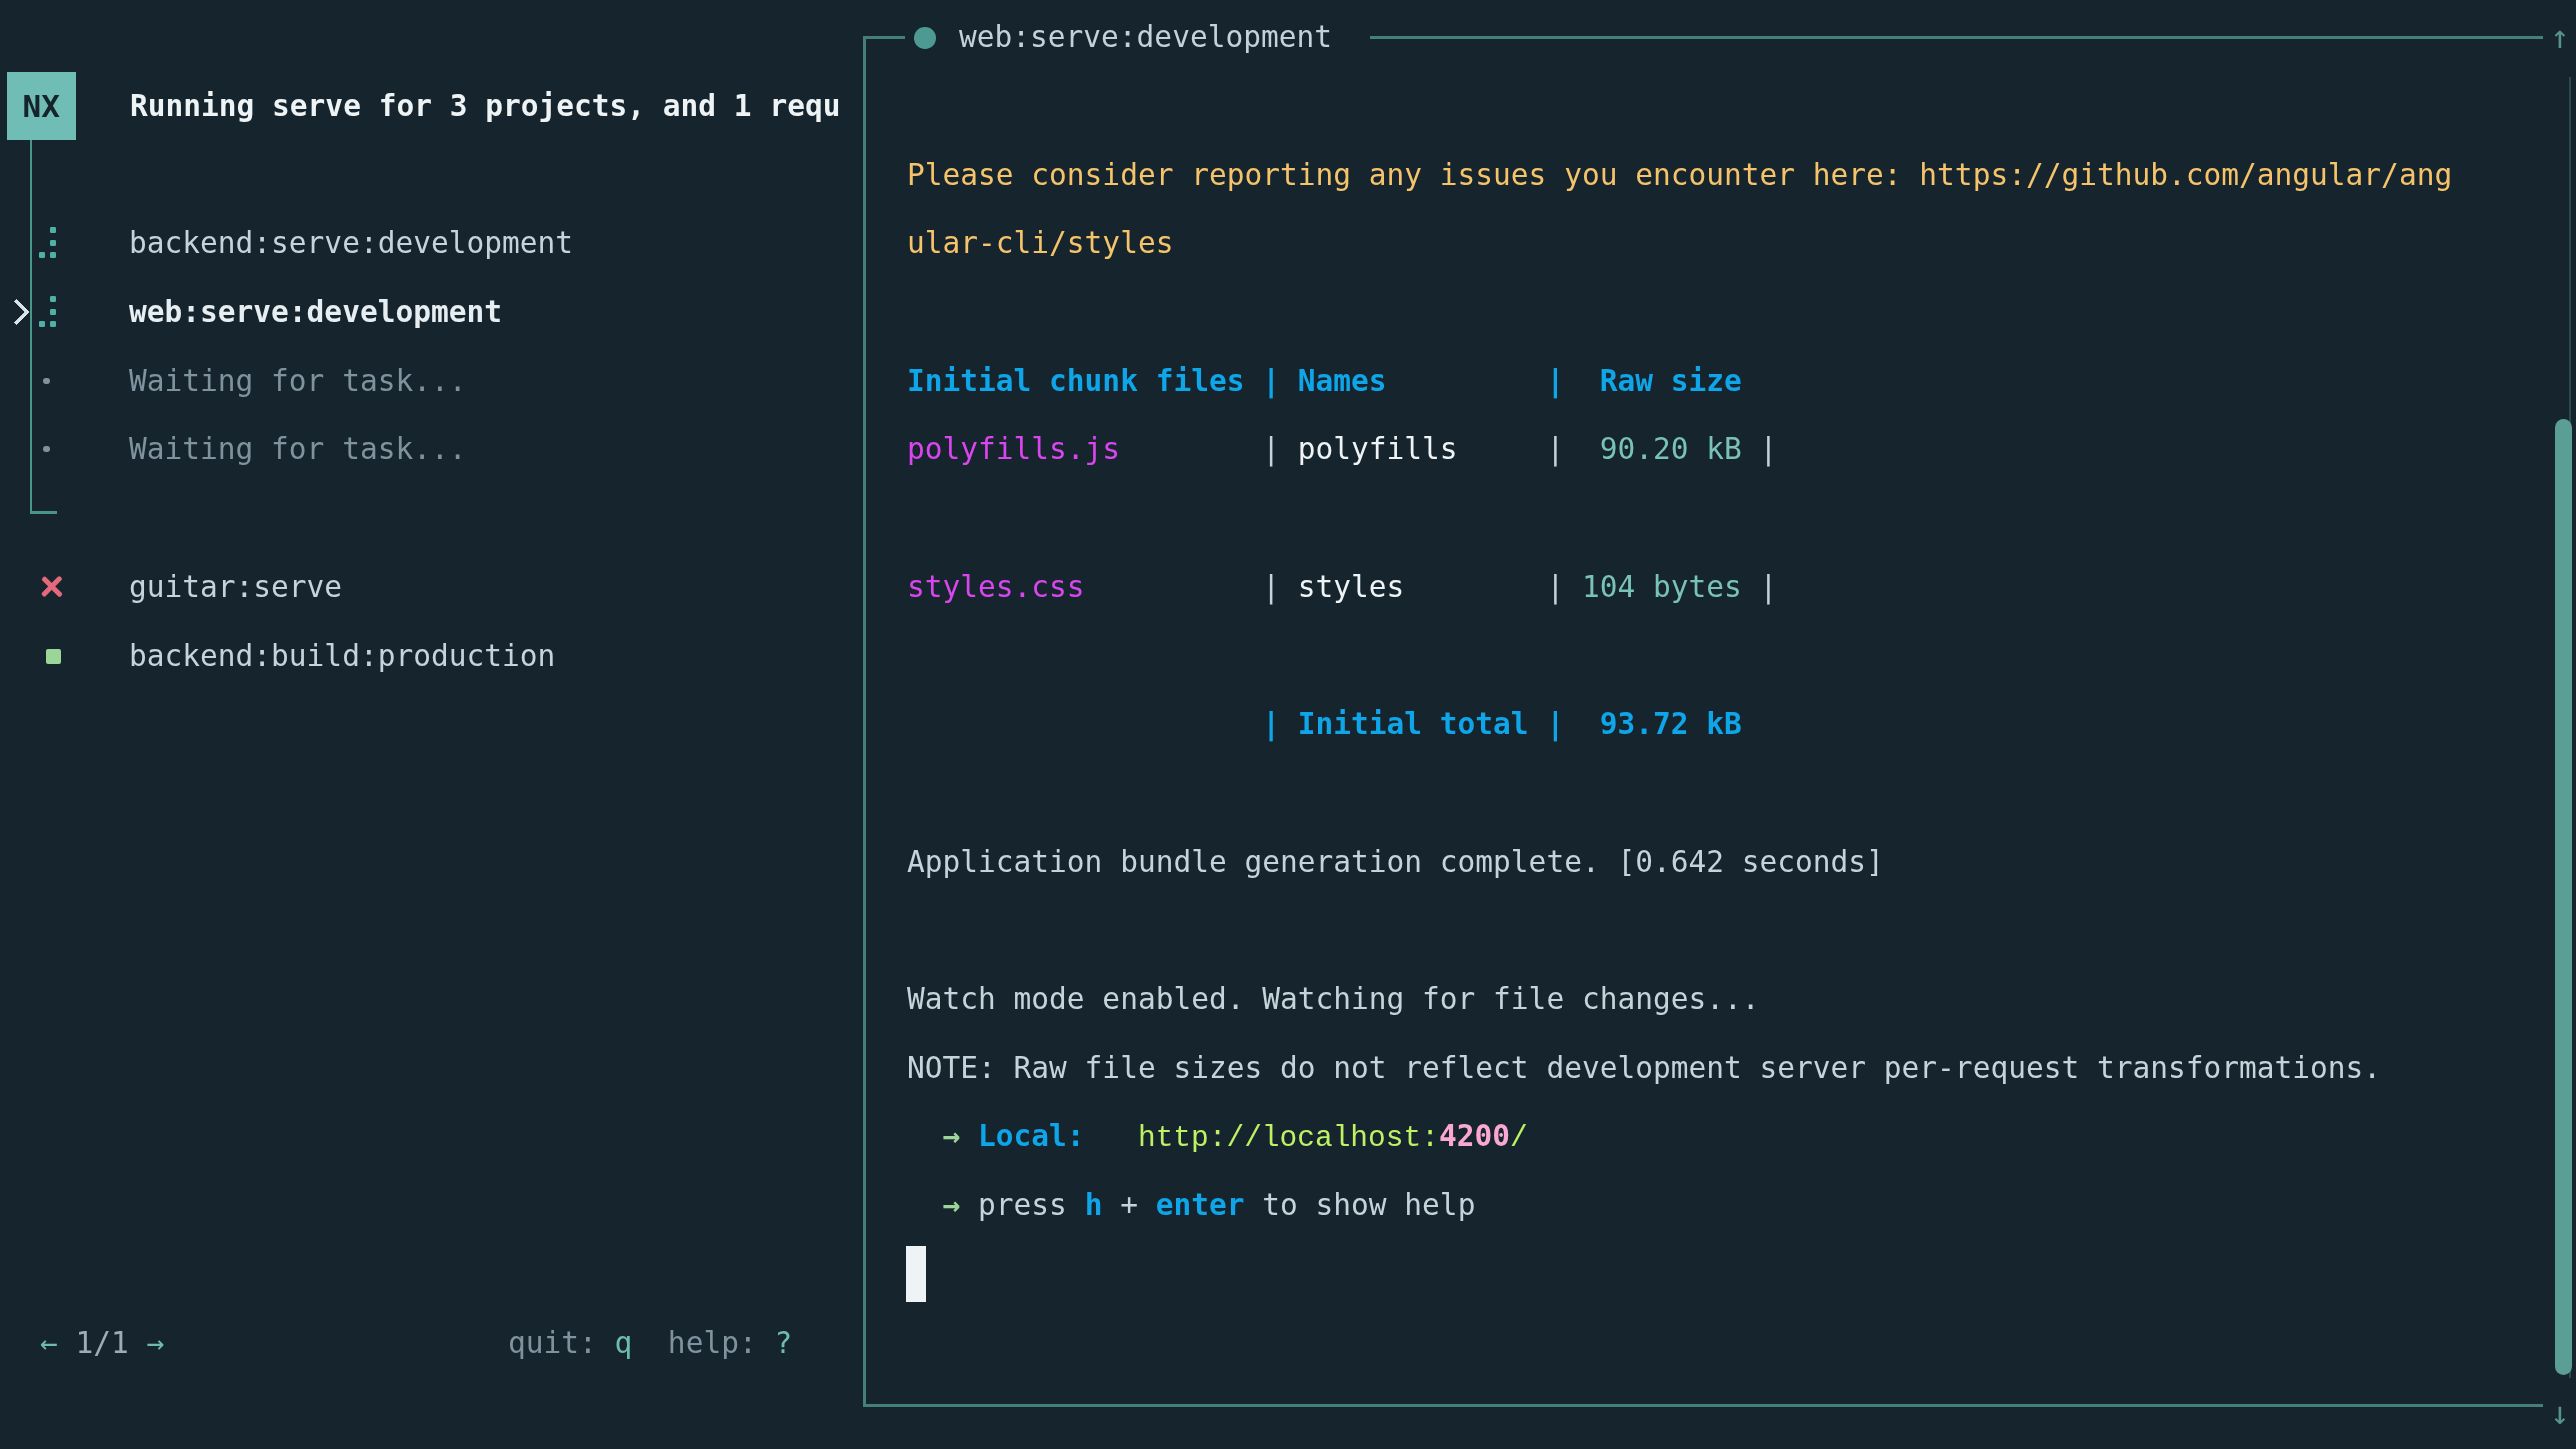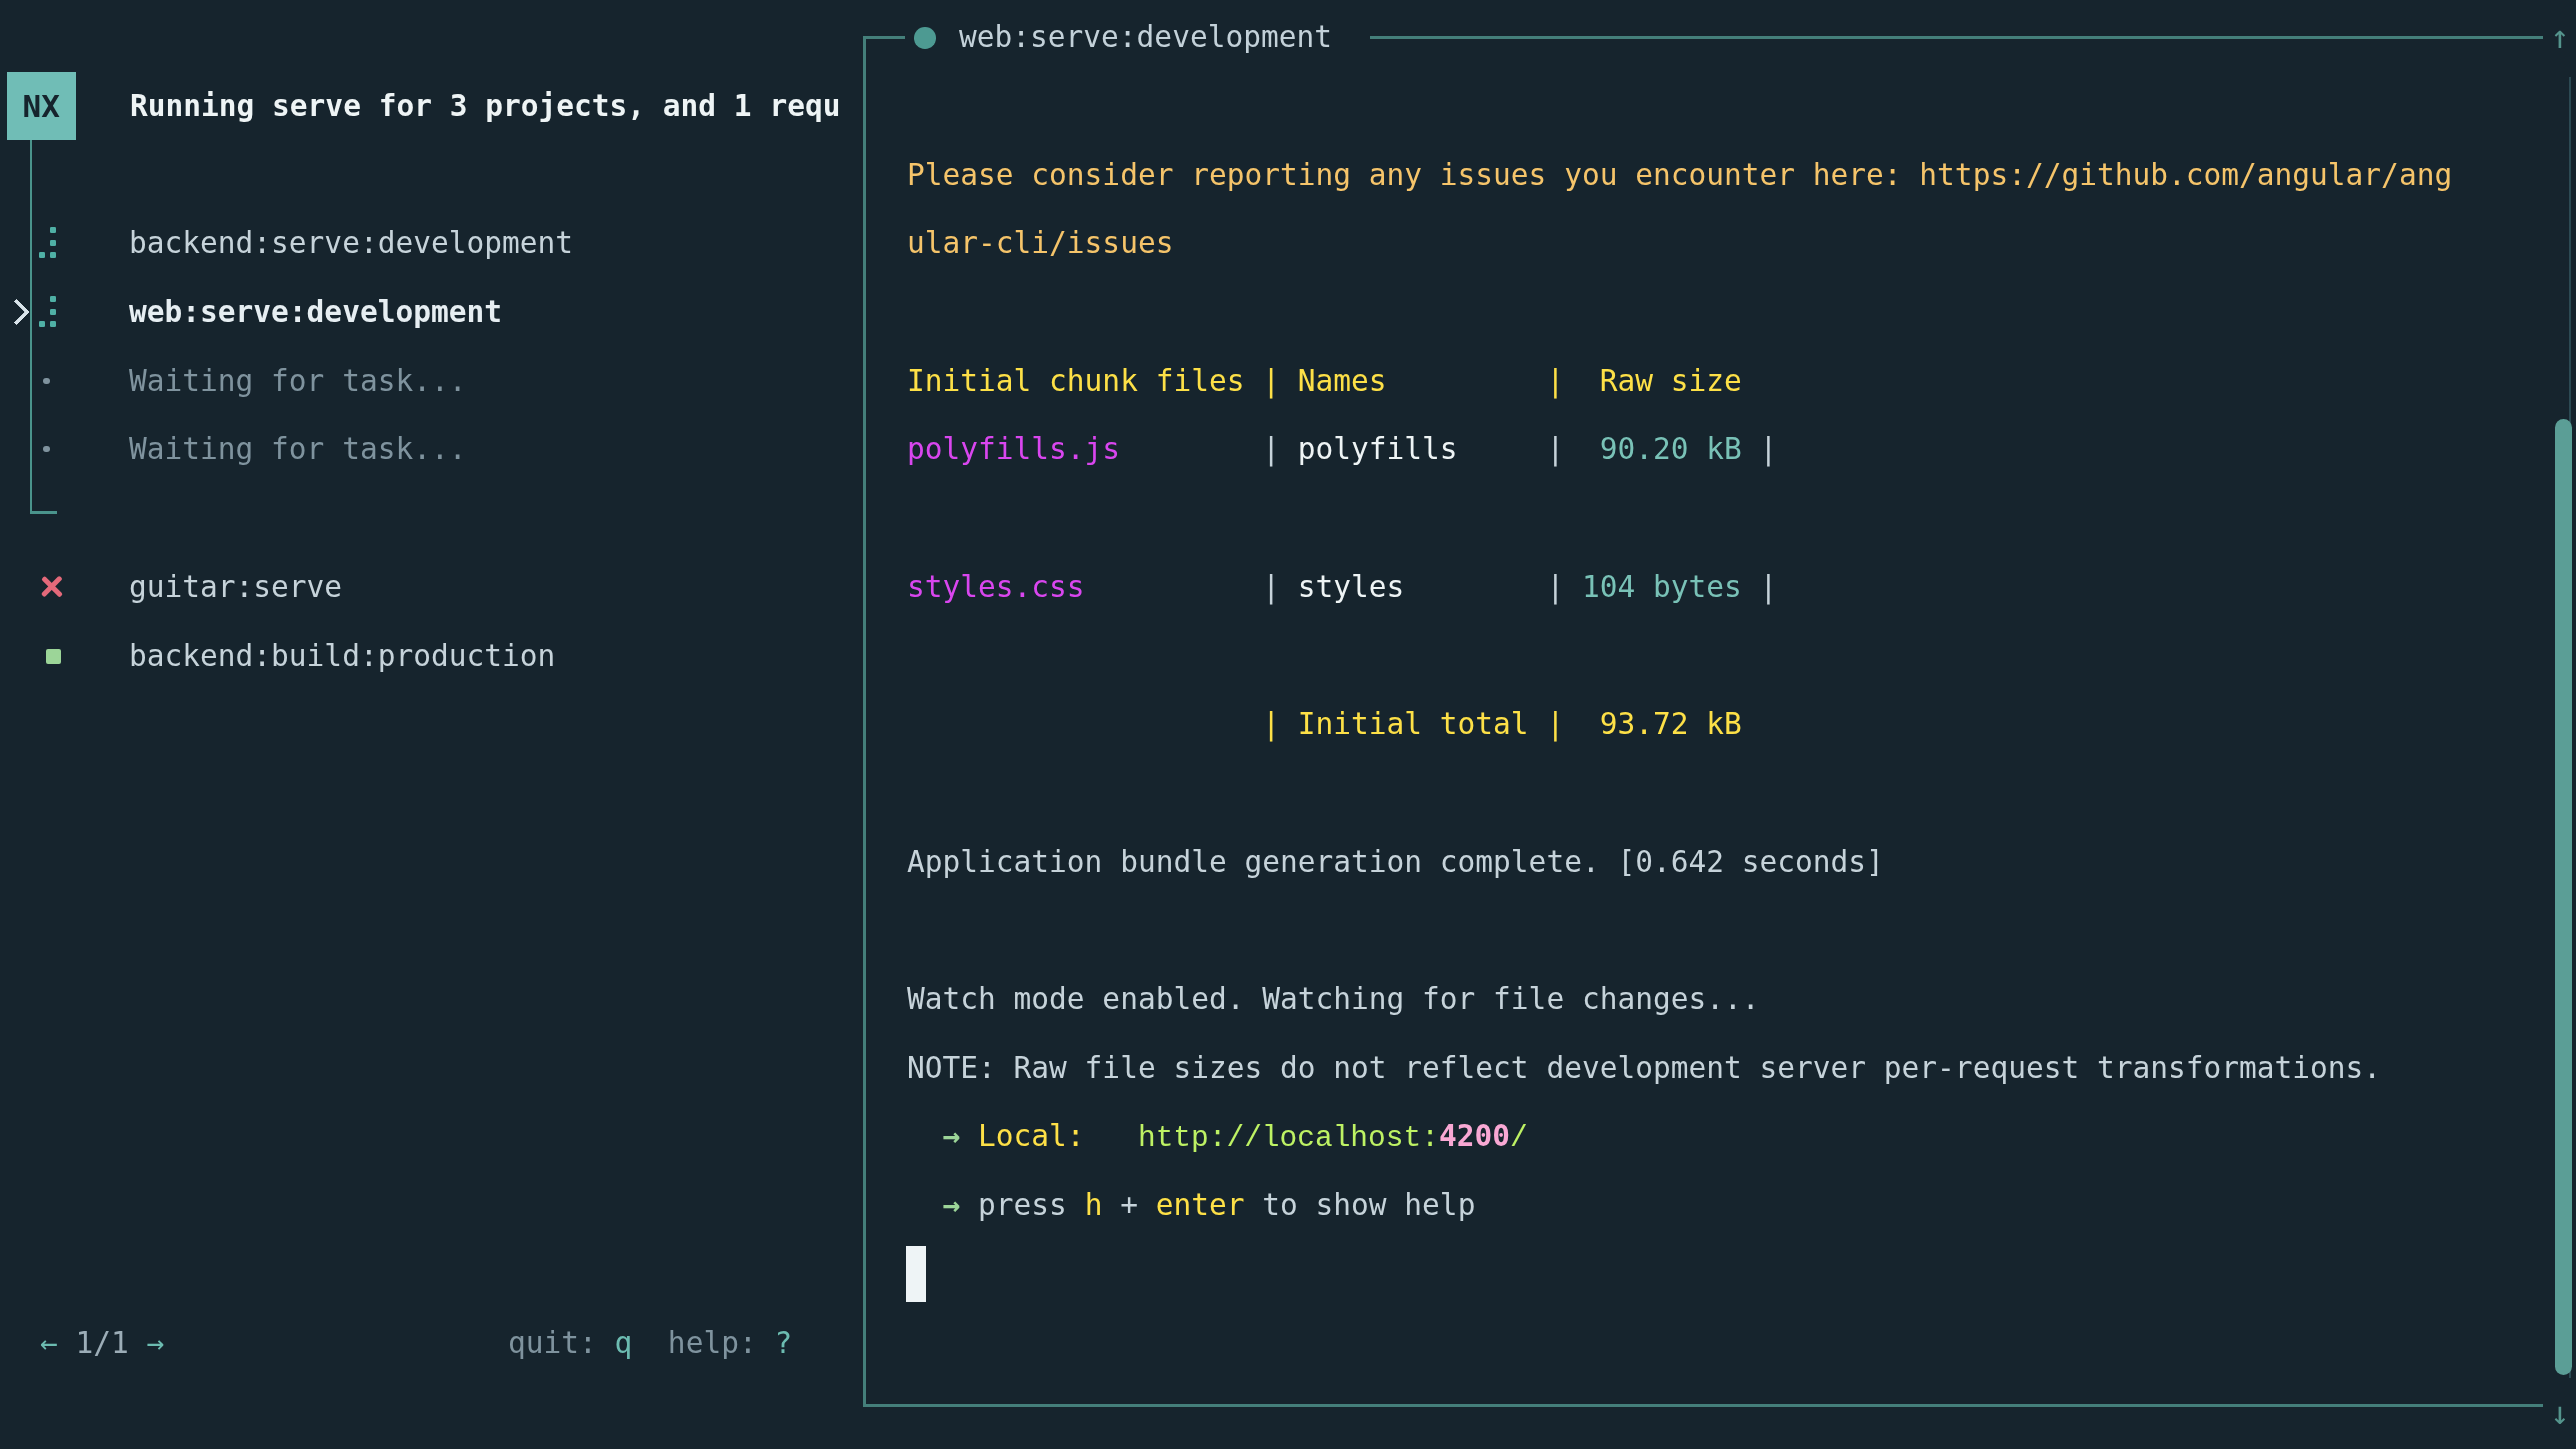--- a/index.html
+++ b/index.html
@@ -4,21 +4,21 @@
 <style>
   html,body { margin:0; padding:0; background:#0d161c; }
   #screen {
     position:relative; width:2576px; height:1449px;
     background:#16242d; overflow:hidden;
     font-family:"DejaVu Sans Mono","Liberation Mono",monospace;
     font-size:29.5px; color:#c6d3da;
   }
   .prow { position:absolute; height:60px; line-height:60px; white-space:pre; }
   .c-text  { color:#c6d3da; }
-  .c-bold  { color:#fde047; font-weight:normal; }
+  .c-bold  { color:#0ea5e9; font-weight:bold; }
   .c-white { color:#eef4f5; }
   .c-file  { color:#d946ef; }
   .c-size  { color:#79c2b7; }
   .c-warn  { color:#f5c46a; }
   .c-green { color:#9cd598; font-weight:bold; }
   .c-link  { color:#bef264;font-family:Liberation Mono, monospace; }
   .c-linkb { color:#f9a8d4; font-weight:bold; }
   .c-dim   { color:#7f939e; }
   .c-page  { color:#9cadb7; }
   .c-key   { color:#6cbcb1; }
@@ -129,21 +129,21 @@
 
   <div id="border-left" class="border"></div>
   <div id="border-top-stub" class="border"></div>
   <div id="border-top-line" class="border"></div>
   <div id="border-bottom" class="border"></div>
   <div id="panel-title-dot"></div>
   <div id="panel-title-text" class="prow" style="top: 7.4px;">web:serve:development</div>
 
   <div id="panel-lines">
       <div class="prow" style="left: 0px; top: 145px;"><span class="c-warn">Please consider reporting any issues you encounter here: https://github.com/angular/ang</span></div>
-      <div class="prow" style="left: 0px; top: 213px;"><span class="c-warn">ular-cli/issues</span></div>
+      <div class="prow" style="left: 0px; top: 213px;"><span class="c-warn">ular-cli/styles</span></div>
       <div class="prow" style="left: 0px; top: 351px;"><span class="c-bold">Initial chunk files | Names         |  Raw size</span></div>
       <div class="prow" style="left: 0px; top: 419px;"><span class="c-file">polyfills.js       </span><span class="c-text"> | </span><span class="c-white">polyfills    </span><span class="c-text"> | </span><span class="c-size"> 90.20 kB</span><span class="c-text"> |</span></div>
       <div class="prow" style="left: 0px; top: 557px;"><span class="c-file">styles.css         </span><span class="c-text"> | </span><span class="c-white">styles       </span><span class="c-text"> | </span><span class="c-size">104 bytes</span><span class="c-text"> |</span></div>
       <div class="prow" style="left: 0px; top: 694px;"><span class="c-bold">                    | Initial total |  93.72 kB</span></div>
       <div class="prow" style="left: 0px; top: 832px;"><span class="c-text">Application bundle generation complete. [0.642 seconds]</span></div>
       <div class="prow" style="left: 0px; top: 969px;"><span class="c-text">Watch mode enabled. Watching for file changes...</span></div>
       <div class="prow" style="left: 0px; top: 1038px;"><span class="c-text">NOTE: Raw file sizes do not reflect development server per-request transformations.</span></div>
       <div class="prow" style="left: 0px; top: 1106px;"><span class="c-text">  </span><span class="c-green">→</span><span class="c-text"> </span><span class="c-bold">Local:</span><span class="c-text">   </span><span class="c-link">http://localhost:</span><span class="c-linkb">4200</span><span class="c-link">/</span></div>
       <div class="prow" style="left: 0px; top: 1175px;"><span class="c-text">  </span><span class="c-green">→</span><span class="c-text"> press </span><span class="c-bold">h</span><span class="c-text"> + </span><span class="c-bold">enter</span><span class="c-text"> to show help</span></div>
     </div>

